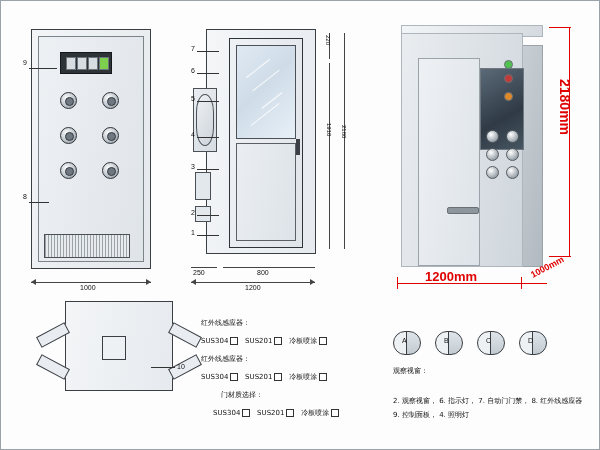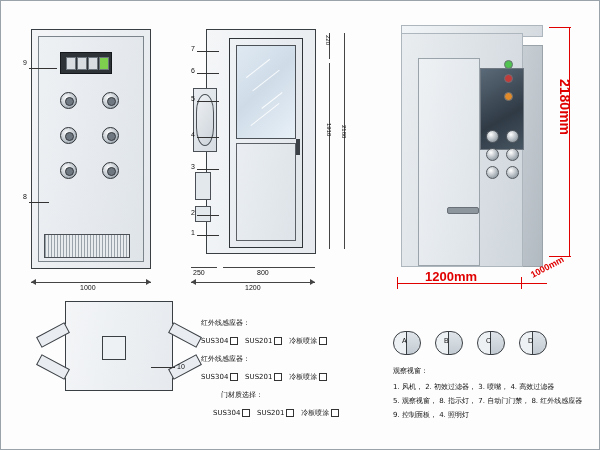--- a/index.html
+++ b/index.html
@@ -224,17 +224,16 @@
   </div>
   <div class="lbl" style="left:485px;top:336px">C</div>
 
   <div class="fanicon" style="left:518px;top:330px;">
     <div class="half"></div>
       <div class="half2"></div>
   </div>
   <div class="lbl" style="left:527px;top:336px">D</div>
 
   <div class="legend" style="left:392px;top:364px;">观察视窗：</div>
-  <div class="legend" style="left:392px;top:380px;">1. 风机， 2. 初效过滤器， 3. 喷嘴， 4. 高效过滤器</div>
-  <div class="legend" style="left:392px;top:394px;">5. 观察视窗， 8. 指示灯， 7. 自动门门禁， 8. 红外线感应器</div>
+  <div class="legend" style="left:392px;top:394px;">2. 观察视窗， 6. 指示灯， 7. 自动门门禁， 8. 红外线感应器</div>
   <div class="legend" style="left:392px;top:408px;">9. 控制面板， 4. 照明灯</div>
 
 </div>
 
 </body></html>

